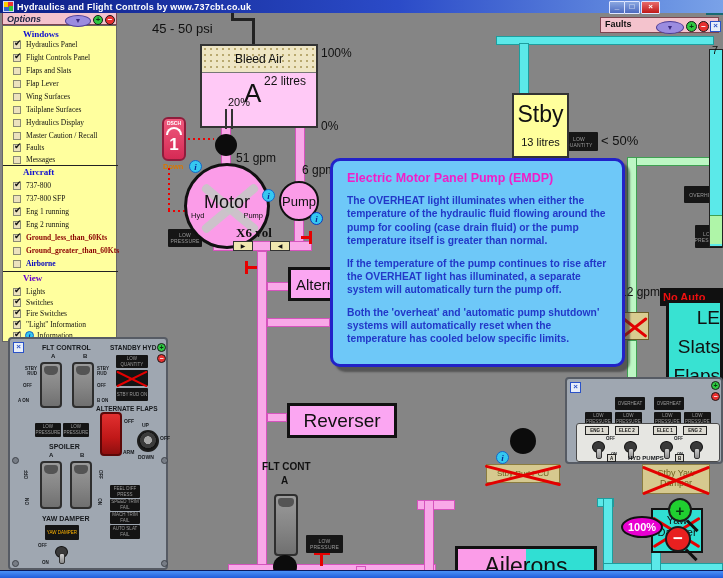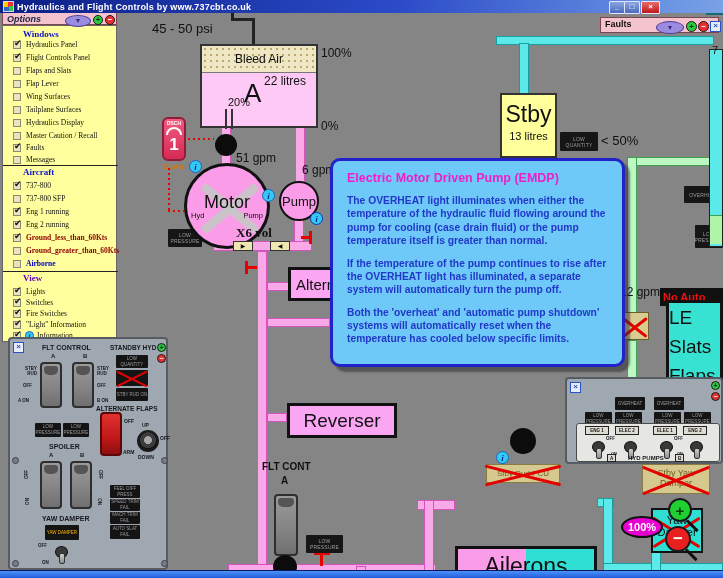--- a/index.html
+++ b/index.html
@@ -220,34 +220,34 @@
   </div>
 
   <div class="lbl" style="left:262px;top:461px;font-size:10px;font-weight:600;">FLT CONT</div>
   <div class="lbl" style="left:281px;top:475px;font-size:10px;font-weight:600;">A</div>
   <div class="gsw" style="left:274px;top:494px;width:24px;height:62px;z-index:3;"></div>
   <div class="ann" style="left:306px;top:535px;width:37px;height:18px;z-index:3;">LOW PRESSURE</div>
   <div class="tv" style="left:314px;top:552px;width:16px;height:3px;"></div>
   <div class="tv" style="left:320px;top:555px;width:3px;height:11px;"></div>
   <div class="node" style="left:273px;top:555px;width:24px;height:24px;z-index:4;"></div>
 
-  <div class="tank" style="left:500px;top:93px;width:57px;height:65px;background:#FFFF9C;z-index:3;text-align:center;">
+  <div class="tank" style="left:512px;top:93px;width:57px;height:65px;background:#FFFF9C;z-index:3;text-align:center;">
     <div style="font-size:23px;margin-top:6px;">Stby</div>
-    <div style="font-size:11px;margin-top:2px;">13 litres</div>
+    <div style="font-size:11px;margin-top:8px;">13 litres</div>
   </div>
   <div class="ann" style="left:560px;top:132px;width:38px;height:19px;">LOW QUANTITY</div>
   <div class="lbl" style="left:601px;top:133px;font-size:13px;">&lt; 50%</div>
 
   <div class="ann" style="left:684px;top:186px;width:39px;height:17px;">OVERHEAT</div>
   <div class="ann" style="left:695px;top:225px;width:28px;height:23px;">LOW PRESSURE</div>
   <div class="lbl" style="left:620px;top:285px;font-size:12px;">12 gpm</div>
   <div class="abs" style="left:660px;top:288px;width:63px;height:18px;background:#101010;display:flex;align-items:center;padding-left:3px;box-sizing:border-box;z-index:3;">
     <span style="color:#f01010;font-weight:bold;font-size:11px;white-space:nowrap;">No Auto</span>
   </div>
-  <div class="abs" style="left:666px;top:300px;width:57px;height:93px;background:#38E2D2;border:3px solid #111;box-sizing:border-box;text-align:left;z-index:3;overflow:hidden;">
+  <div class="abs" style="left:666px;top:300px;width:57px;height:93px;background:#38E2D2;border:3px solid #111;box-sizing:border-box;text-align:right;z-index:3;overflow:hidden;">
     <div style="font-size:19px;line-height:29px;">LE</div>
     <div style="font-size:19px;line-height:29px;">Slats</div>
     <div style="font-size:19px;line-height:29px;">Flaps</div>
   </div>
 
   <div class="node" style="left:510px;top:428px;width:26px;height:26px;z-index:3;"></div>
 
   <div class="abs" style="left:486px;top:464px;width:74px;height:19px;background:#d6c98f;border:1px solid #8a7c40;box-sizing:border-box;display:flex;align-items:center;justify-content:center;z-index:3;">
     <span style="font-size:8px;color:#6e5f1e;">Stby Rud PCU</span>
   </div>
@@ -557,21 +557,21 @@
     <div class="magc" style="left:85px;top:2.5px;width:11px;height:11px;background:#2ec840;font-size:8px;color:#063a10;">
         <span>+</span>
       </div>
     <div class="magc" style="left:97px;top:2.5px;width:11px;height:11px;background:#e83030;font-size:8px;color:#fff;">
         <span>−</span>
       </div>
     <div class="closebox" style="left:109px;top:2.5px;width:11px;height:11px;"><span>×</span></div>
   </div>
 
   <div id="popup">
-    <h1>Electric Motor Driven Pump (EMDP)</h1>
+    <h1>Electric Motor Panel Pump (EMDP)</h1>
     <p>The OVERHEAT light illuminates when either the temperature of the hydraulic fluid flowing around the pump for cooling (case drain fluid) or the pump temperature itself is greater than normal.</p>
     <p>If the temperature of the pump continues to rise after the OVERHEAT light has illuminated, a separate system will automatically turn the pump off.</p>
     <p>Both the 'overheat' and 'automatic pump shutdown' systems will automatically reset when the temperature has cooled below specific limits.</p>
   </div>
 
   <div class="corner"></div>
   <div class="titlebar">
     <div class="appicon"></div>
     <span class="ttxt">Hydraulics and Flight Controls by www.737cbt.co.uk</span>
     <div class="wbtn" style="left:609px;width:14px;"><span>_</span></div>

